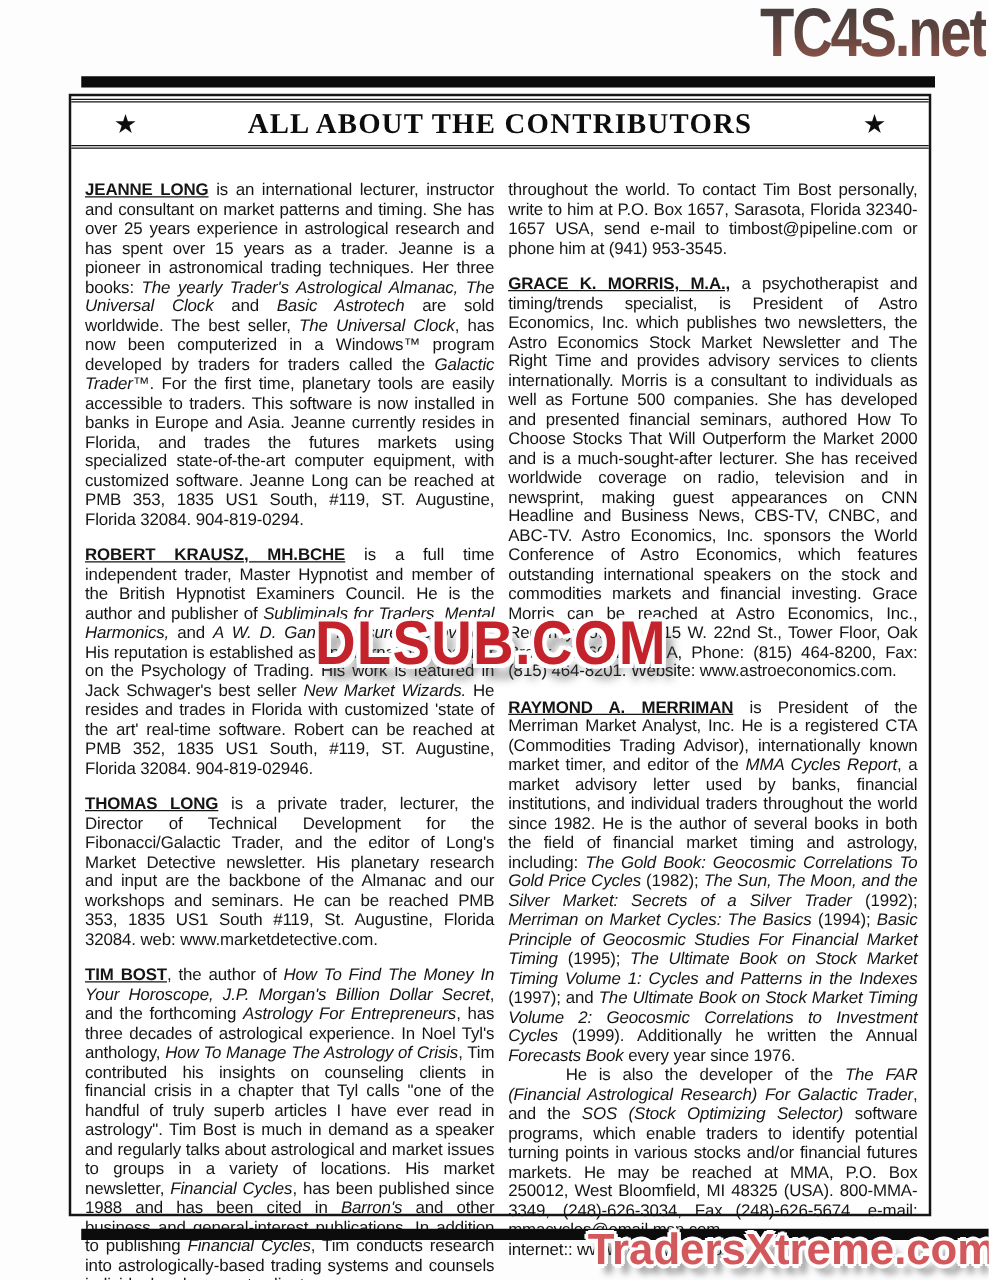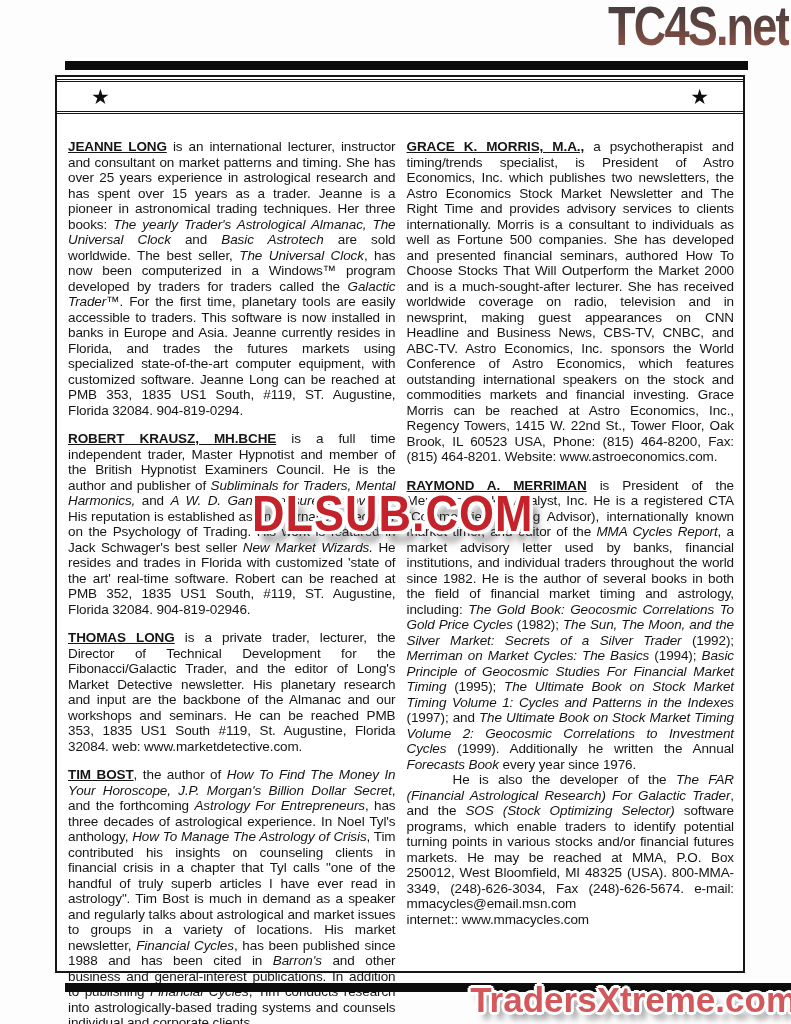--- a/index.html
+++ b/index.html
@@ -77,30 +77,32 @@
 </head>
 <body>
 
 <div class="tc4s">TC4S.net</div>
 
 <div class="bar-top"></div>
 
 <div class="content-box">
   <div class="banner">
     <span class="star">★</span>
+    <span class="banner-title">ALL ABOUT THE CONTRIBUTORS</span>
     <span class="star">★</span>
   </div>
   <div class="cols">
     <div class="col">
         <p><b>JEANNE LONG</b><span> is an international lecturer, instructor and consultant on market patterns and timing.  She has over 25 years experience in astrological research and has spent over 15 years as a trader.  Jeanne is a pioneer in astronomical trading techniques.  Her three books: </span><i>The yearly Trader's Astrological Almanac, The Universal Clock</i><span> and </span><i>Basic Astrotech</i><span> are sold worldwide.  The best seller, </span><i>The Universal Clock</i><span>, has now been computerized in a Windows™ program developed by traders for traders called the </span><i>Galactic Trader™</i><span>.  For the first time, planetary tools are easily accessible to traders.  This software is now installed in banks in Europe and Asia.  Jeanne currently resides in Florida, and trades the futures markets using specialized state-of-the-art computer equipment, with customized software.  Jeanne Long can be reached at PMB 353, 1835 US1 South, #119, ST. Augustine, Florida  32084.  904-819-0294.</span></p>
         <p><b>ROBERT KRAUSZ, MH.BCHE</b><span> is a full time independent trader, Master Hypnotist and member of the British Hypnotist Examiners Council.  He is the author and publisher of </span><i>Subliminals for Traders, Mental Harmonics,</i><span> and </span><i>A W. D. Gann Treasure Discovered.</i><span> His reputation is established as an international lecturer on the Psychology of Trading.  His work is featured in Jack Schwager's best seller </span><i>New Market Wizards.</i><span> He resides and trades in Florida with customized 'state of the art' real-time software.  Robert can be reached at PMB 352, 1835 US1 South, #119, ST. Augustine, Florida  32084. 904-819-02946.</span></p>
         <p><b>THOMAS LONG</b><span> is a private trader, lecturer, the Director of Technical Development for the Fibonacci/Galactic Trader, and the editor of Long's Market Detective newsletter.  His planetary research and input are the backbone of the Almanac and our workshops and seminars.  He can be reached PMB 353, 1835 US1 South #119, St. Augustine, Florida 32084. web: www.marketdetective.com.</span></p>
         <p><b>TIM BOST</b><span>, the author of </span><i>How To Find The Money In Your Horoscope, J.P. Morgan's Billion Dollar Secret</i><span>, and the forthcoming </span><i>Astrology For Entrepreneurs</i><span>, has three decades of astrological experience.  In Noel Tyl's anthology, </span><i>How To Manage The Astrology of Crisis</i><span>, Tim contributed his insights on counseling clients in financial crisis in a chapter that Tyl calls "one of the handful of truly superb articles I have ever read in astrology".  Tim Bost is much in demand as a speaker and regularly talks about astrological and market issues to groups in a variety of locations.  His market newsletter, </span><i>Financial Cycles</i><span>, has been published since 1988 and has been cited in </span><i>Barron's</i><span> and other business and general-interest publications.  In addition to publishing </span><i>Financial Cycles</i><span>, Tim conducts research into astrologically-based trading systems and counsels individual and corporate clients</span></p>
       </div>
     <div class="col">
+        <p><span>throughout the world.  To contact Tim Bost personally, write to him at P.O. Box 1657, Sarasota, Florida 32340-1657 USA, send e-mail to timbost@pipeline.com or phone him at (941) 953-3545.</span></p>
         <p><b>GRACE K. MORRIS, M.A.,</b><span> a psychotherapist and timing/trends specialist, is President of Astro Economics, Inc. which publishes two newsletters, the Astro Economics Stock Market Newsletter and The Right Time and provides advisory services to clients internationally.  Morris is a consultant to individuals as well as Fortune 500 companies.  She has developed and presented financial seminars, authored How To Choose Stocks That Will Outperform the Market 2000 and is a much-sought-after lecturer. She has received worldwide coverage on radio, television and in newsprint, making guest appearances on CNN Headline and Business News, CBS-TV, CNBC, and ABC-TV. Astro Economics, Inc. sponsors the World Conference of Astro Economics, which features outstanding international speakers on the stock and commodities markets and financial investing. Grace Morris can be reached at Astro Economics, Inc., Regency Towers, 1415 W. 22nd St., Tower Floor, Oak Brook, IL 60523 USA, Phone: (815) 464-8200, Fax: (815) 464-8201.  Website: www.astroeconomics.com.</span></p>
         <p><b>RAYMOND A. MERRIMAN</b><span> is President of the Merriman Market Analyst, Inc. He  is a registered CTA (Commodities Trading Advisor), internationally known market  timer, and editor of the </span><i>MMA Cycles Report</i><span>, a market advisory letter used  by banks, financial institutions, and individual traders throughout the world since 1982. He is the author of several books in both the field of financial  market timing and astrology, including: </span><i>The Gold Book: Geocosmic Correlations  To Gold Price Cycles</i><span> (1982); </span><i>The Sun, The Moon, and the Silver Market: Secrets of a Silver Trader</i><span> (1992); </span><i>Merriman on Market  Cycles: The Basics</i><span> (1994); </span><i>Basic Principle of Geocosmic Studies For Financial Market Timing</i><span> (1995); </span><i>The Ultimate Book on Stock  Market Timing Volume 1: Cycles and Patterns in the Indexes</i><span> (1997);  and </span><i>The Ultimate Book on Stock Market Timing Volume 2: Geocosmic Correlations  to Investment Cycles</i><span> (1999). Additionally he  written the Annual  </span><i>Forecasts Book</i><span> every year since 1976.</span></p>
         <p class="indent nogap"><span>He is also the developer of the </span><i>The FAR (Financial Astrological Research)  For Galactic Trader</i><span>, and the </span><i>SOS (Stock Optimizing Selector)</i><span> software programs, which enable traders to identify potential turning points in various  stocks and/or financial futures markets. He may be reached at MMA, P.O. Box 250012, West Bloomfield, MI 48325 (USA).  800-MMA-3349, (248)-626-3034, Fax (248)-626-5674.   e-mail: mmacycles@email.msn.com</span><br><span>internet:: www.mmacycles.com</span></p>
       </div>
   </div>
 </div>
 
 <div class="bar-bottom"></div>
 
 <div class="dlsub">DLSUB.COM</div>

